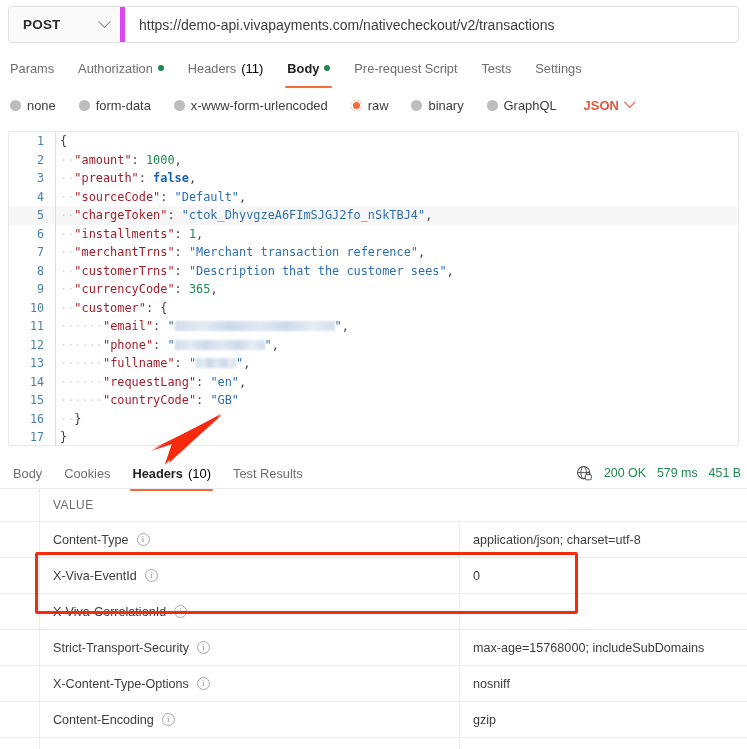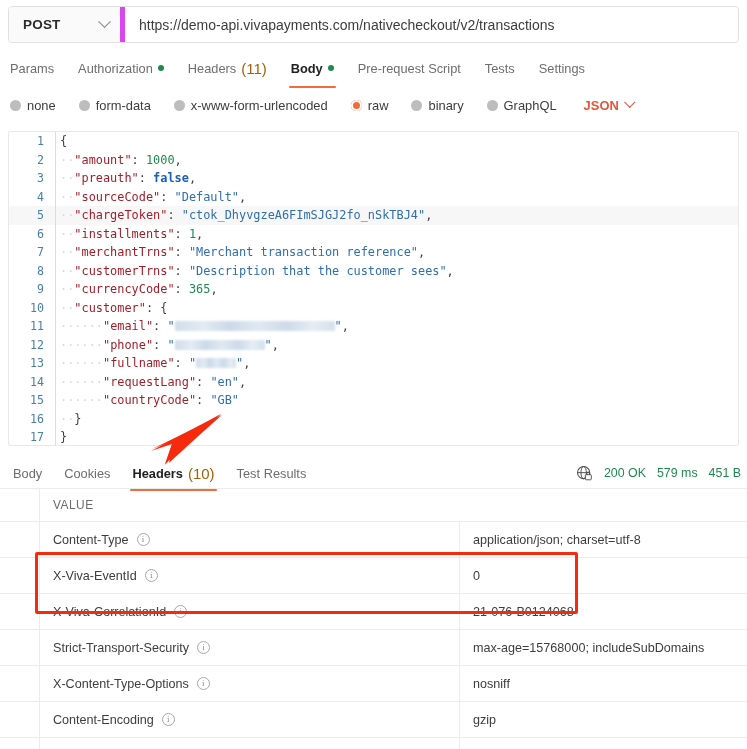--- a/index.html
+++ b/index.html
@@ -42,21 +42,21 @@
     padding: 0 12px; height: 26px; font-size: 12.8px; color: #6e6e6e; cursor: pointer;
     white-space: nowrap;
   }
   .rtab:first-child { padding-left: 2px; }
   .rtab.active { color: #212121; font-weight: 600; }
   .rtab.active::after {
     content: ""; position: absolute; left: 10px; right: 10px; bottom: -7px;
     height: 2.5px; background: #f26b3a; border-radius: 2px;
   }
   .dot-green { width: 6px; height: 6px; border-radius: 50%; background: #1d8a4e; display:inline-block; }
-  .count-green { color: #a16207; font-size: 15px; font-weight: 400; }
+  .count-green { color: #000000; font-size: 13px; font-weight: 400; }
 
   
   .body-types {
     position: absolute; left: 10px; top: 93px; height: 24px;
     display: flex; align-items: center; gap: 8px;
   }
   .bt { display: flex; align-items: center; gap: 6px; padding-right: 15px; cursor: pointer; }
   .radio { width: 11px; height: 11px; border-radius: 50%; background: #bdbdbd; flex: none; }
   .radio.sel { background: #f26b3a; box-shadow: inset 0 0 0 2px #fff, inset 0 0 0 3px #f26b3a; }
   .bt-label { font-size: 12.9px; color: #3d3d3d; white-space: nowrap; }
@@ -346,23 +346,20 @@
         <div class="vcell">
           <span class="vtext">0</span>
         </div>
       </div>
       <div class="hrow">
         <div class="gutter"></div>
         <div class="kcell">
           <span class="kname">X-Viva-CorrelationId</span>
           <span class="info-icon">i</span>
         </div>
-        <div class="vcell">
-          <span class="vtext">21-076-B0124068</span>
-        </div>
       </div>
       <div class="hrow">
         <div class="gutter"></div>
         <div class="kcell">
           <span class="kname">Strict-Transport-Security</span>
           <span class="info-icon">i</span>
         </div>
         <div class="vcell">
           <span class="vtext">max-age=15768000; includeSubDomains</span>
         </div>

